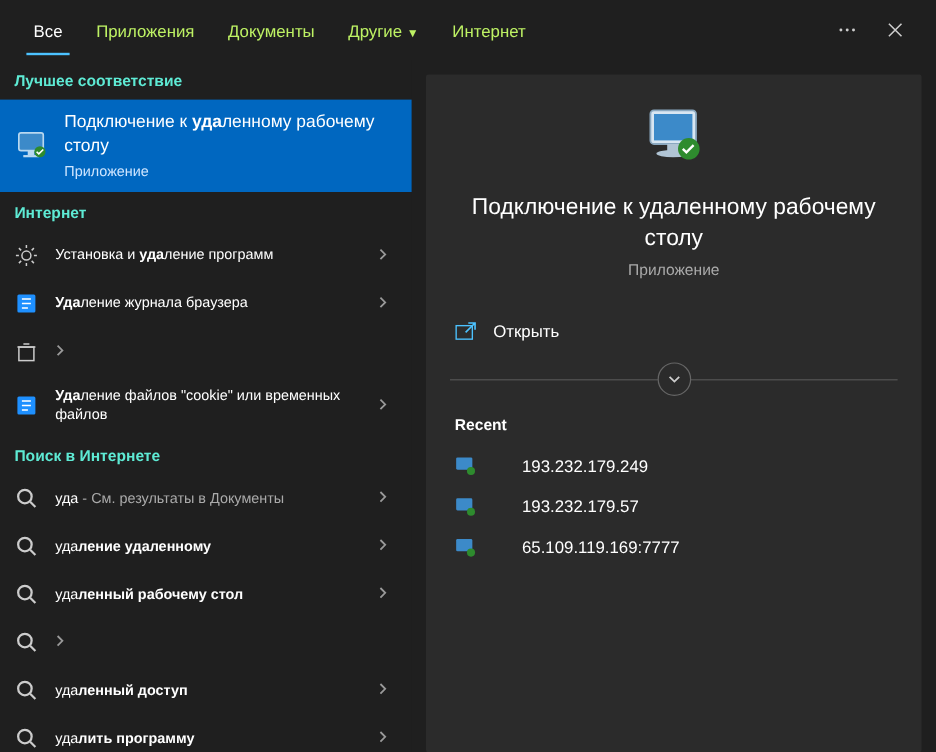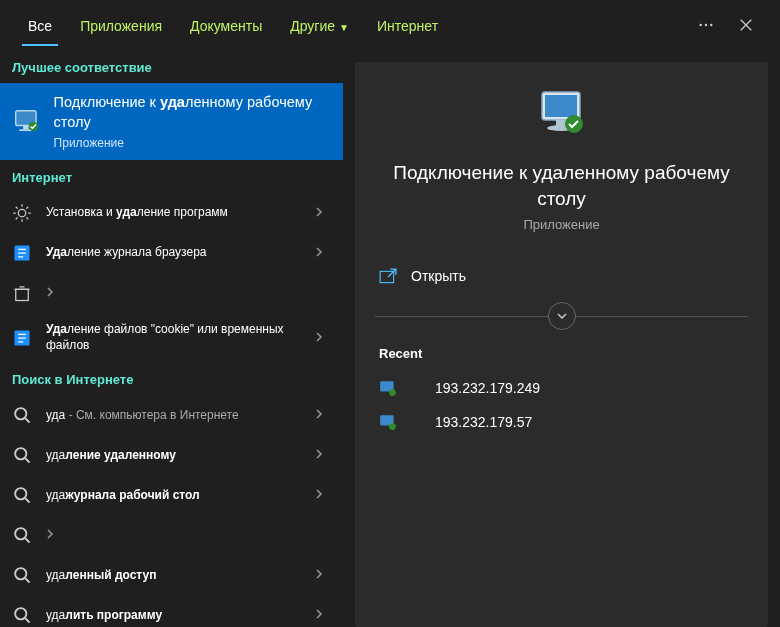--- a/index.html
+++ b/index.html
@@ -262,21 +262,21 @@
 
     <div class="section-header">Поиск в Интернете</div>
     <div id="web-list">
         <div class="row">
           <div class="ic">
             <svg viewBox="0 0 16 16">
               <circle cx="7" cy="7" r="4.5" stroke="#ccc" fill="none" stroke-width="1.5"></circle>
               <path d="M10.5 10.5 L14 14" stroke="#ccc" stroke-width="1.5"></path>
             </svg>
           </div>
-          <div class="label">уда <span class="faint">- См. компьютера в Интернете</span></div>
+          <div class="label">уда <span class="faint">- См. результаты в Документы</span></div>
           <div class="chev"><svg width="8" height="12" viewBox="0 0 8 12">
               <path d="M2 2 L6 6 L2 10" stroke="#999" fill="none" stroke-width="1.5"></path>
             </svg></div>
         </div>
         <div class="row">
           <div class="ic">
             <svg viewBox="0 0 16 16">
               <circle cx="7" cy="7" r="4.5" stroke="#ccc" fill="none" stroke-width="1.5"></circle>
               <path d="M10.5 10.5 L14 14" stroke="#ccc" stroke-width="1.5"></path>
             </svg>
@@ -286,21 +286,21 @@
               <path d="M2 2 L6 6 L2 10" stroke="#999" fill="none" stroke-width="1.5"></path>
             </svg></div>
         </div>
         <div class="row">
           <div class="ic">
             <svg viewBox="0 0 16 16">
               <circle cx="7" cy="7" r="4.5" stroke="#ccc" fill="none" stroke-width="1.5"></circle>
               <path d="M10.5 10.5 L14 14" stroke="#ccc" stroke-width="1.5"></path>
             </svg>
           </div>
-          <div class="label">уда<b>журнала рабочий стол</b></div>
+          <div class="label">уда<b>ленный рабочему стол</b></div>
           <div class="chev"><svg width="8" height="12" viewBox="0 0 8 12">
               <path d="M2 2 L6 6 L2 10" stroke="#999" fill="none" stroke-width="1.5"></path>
             </svg></div>
         </div>
         <div class="row">
           <div class="ic">
             <svg viewBox="0 0 16 16">
               <circle cx="7" cy="7" r="4.5" stroke="#ccc" fill="none" stroke-width="1.5"></circle>
               <path d="M10.5 10.5 L14 14" stroke="#ccc" stroke-width="1.5"></path>
             </svg>
@@ -378,15 +378,22 @@
             </svg></div>
           <span>193.232.179.249</span>
         </div>
         <div class="recent-item">
           <div class="ic"><svg viewBox="0 0 16 16">
               <rect x="1" y="2" width="12" height="9" rx="1" fill="#3c8ac9"></rect>
               <circle cx="12" cy="12" r="3" fill="#2e8b2e"></circle>
             </svg></div>
           <span>193.232.179.57</span>
         </div>
+        <div class="recent-item">
+          <div class="ic"><svg viewBox="0 0 16 16">
+              <rect x="1" y="2" width="12" height="9" rx="1" fill="#3c8ac9"></rect>
+              <circle cx="12" cy="12" r="3" fill="#2e8b2e"></circle>
+            </svg></div>
+          <span>65.109.119.169:7777</span>
+        </div>
       </div>
   </div>
 </div>
 
 </body></html>

